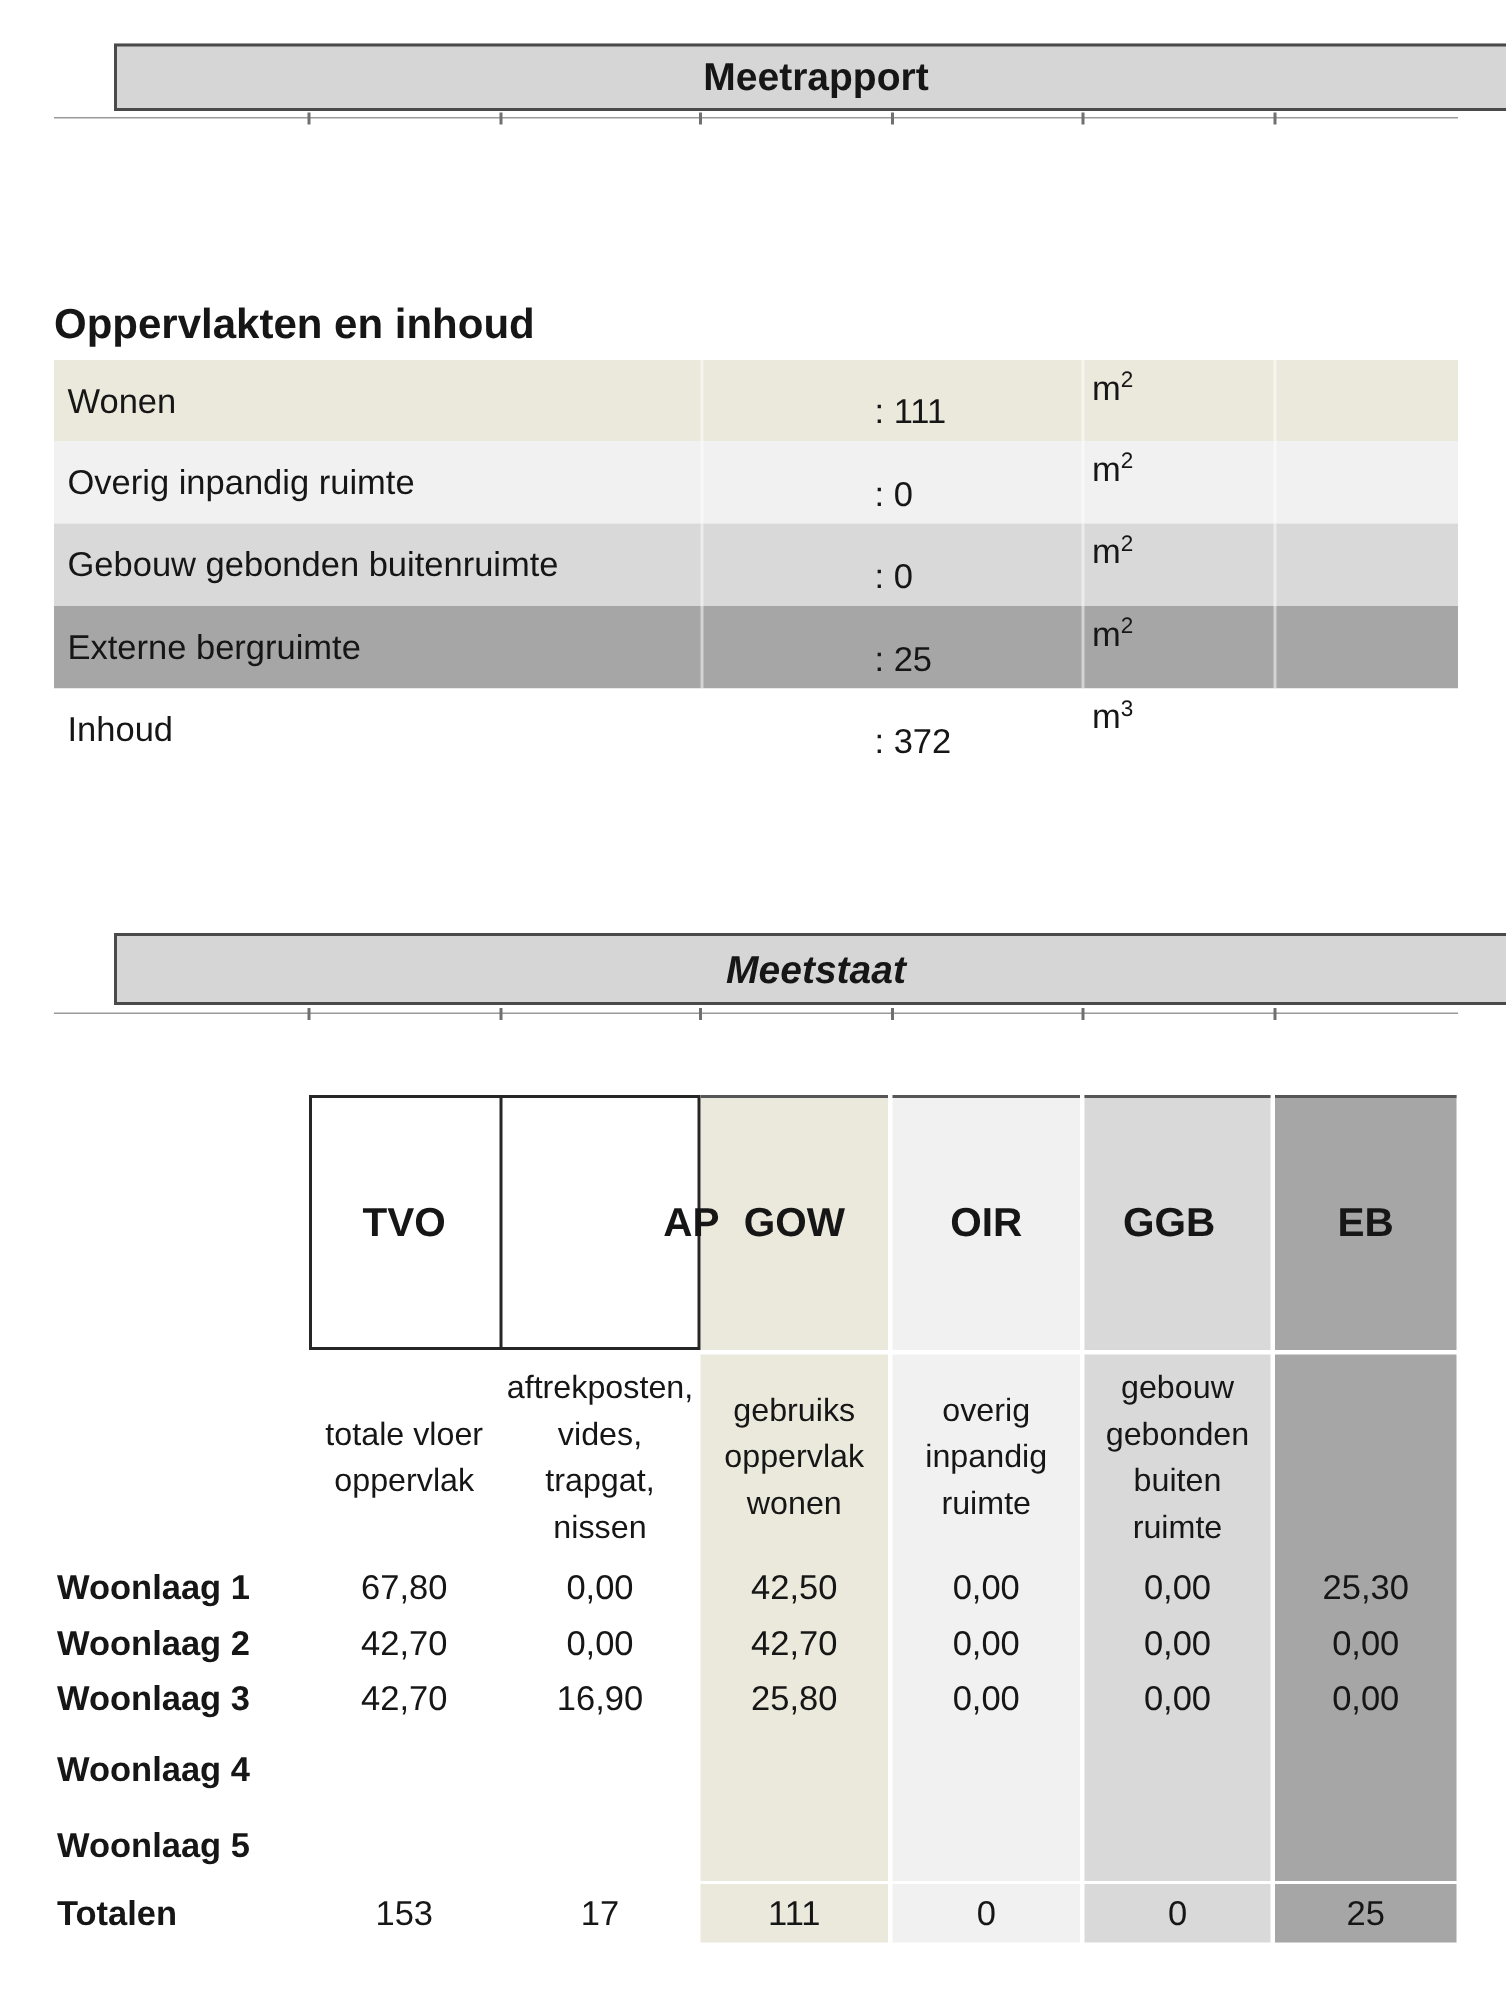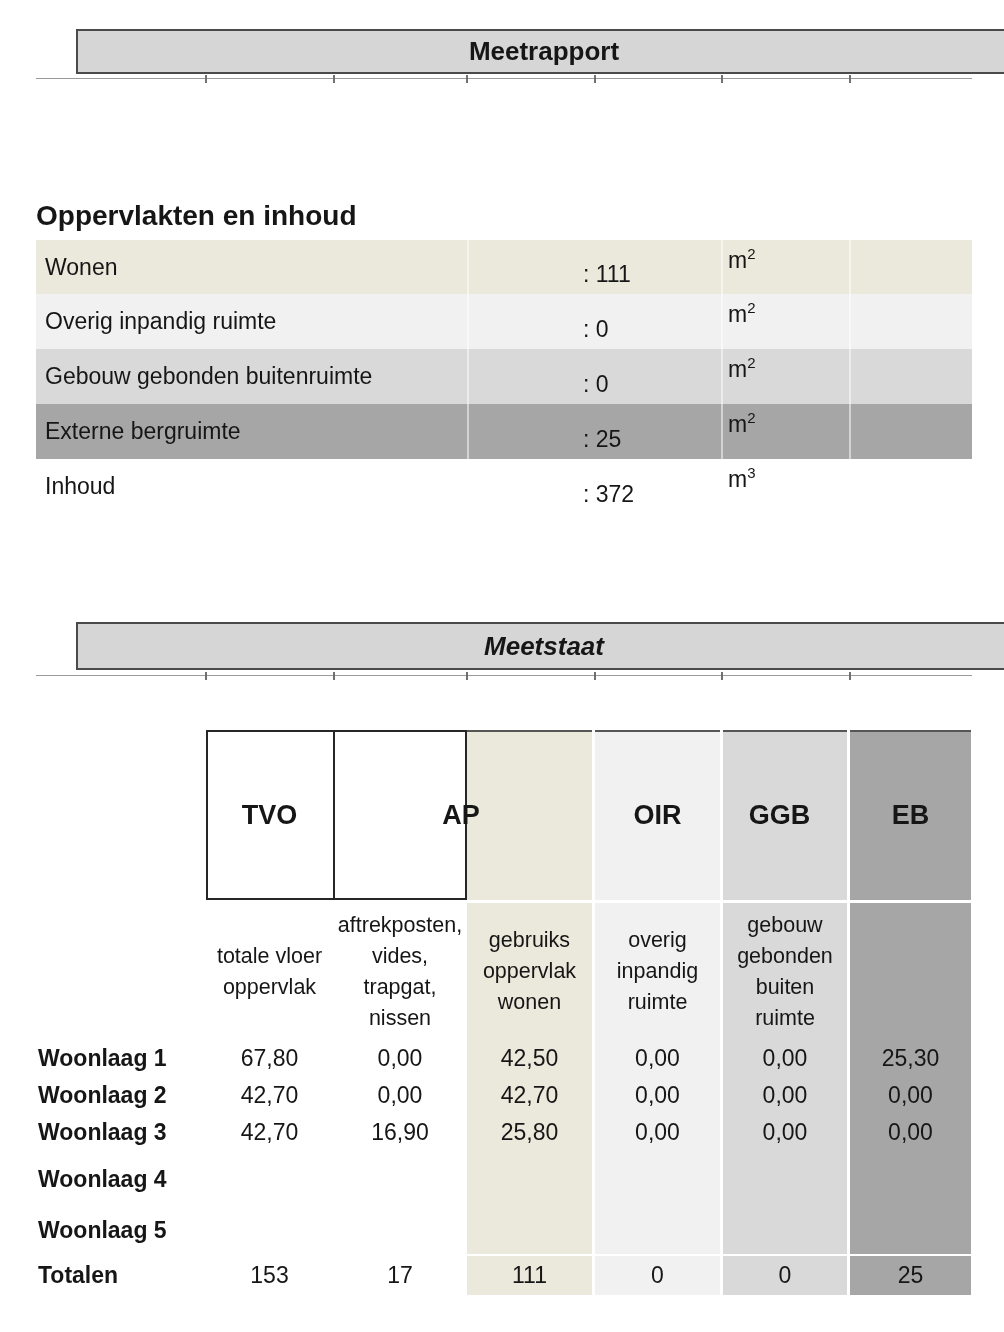--- a/index.html
+++ b/index.html
@@ -150,20 +150,21 @@
   <div class="col-bg c3 total-block" style="background-color: rgb(235, 232, 220);"></div>
   <div class="col-bg c4 total-block" style="background-color: rgb(241, 241, 241);"></div>
   <div class="col-bg c5 total-block" style="background-color: rgb(217, 217, 217);"></div>
   <div class="col-bg c6 total-block" style="background-color: rgb(166, 166, 166);"></div>
 
   <div class="hdr-outline">
     <div class="mid"></div>
   </div>
   <div class="code k1">TVO</div>
   <div class="code k2">AP</div>
+  <div class="code k3">GOW</div>
   <div class="code k4">OIR</div>
   <div class="code k5">GGB</div>
   <div class="code k6">EB</div>
 
   <div class="desc" style="left:206px;width:127px">totale vloer
 oppervlak</div>
   <div class="desc" style="left:333px;width:134px">aftrekposten,
 vides,
 trapgat,
 nissen</div>

